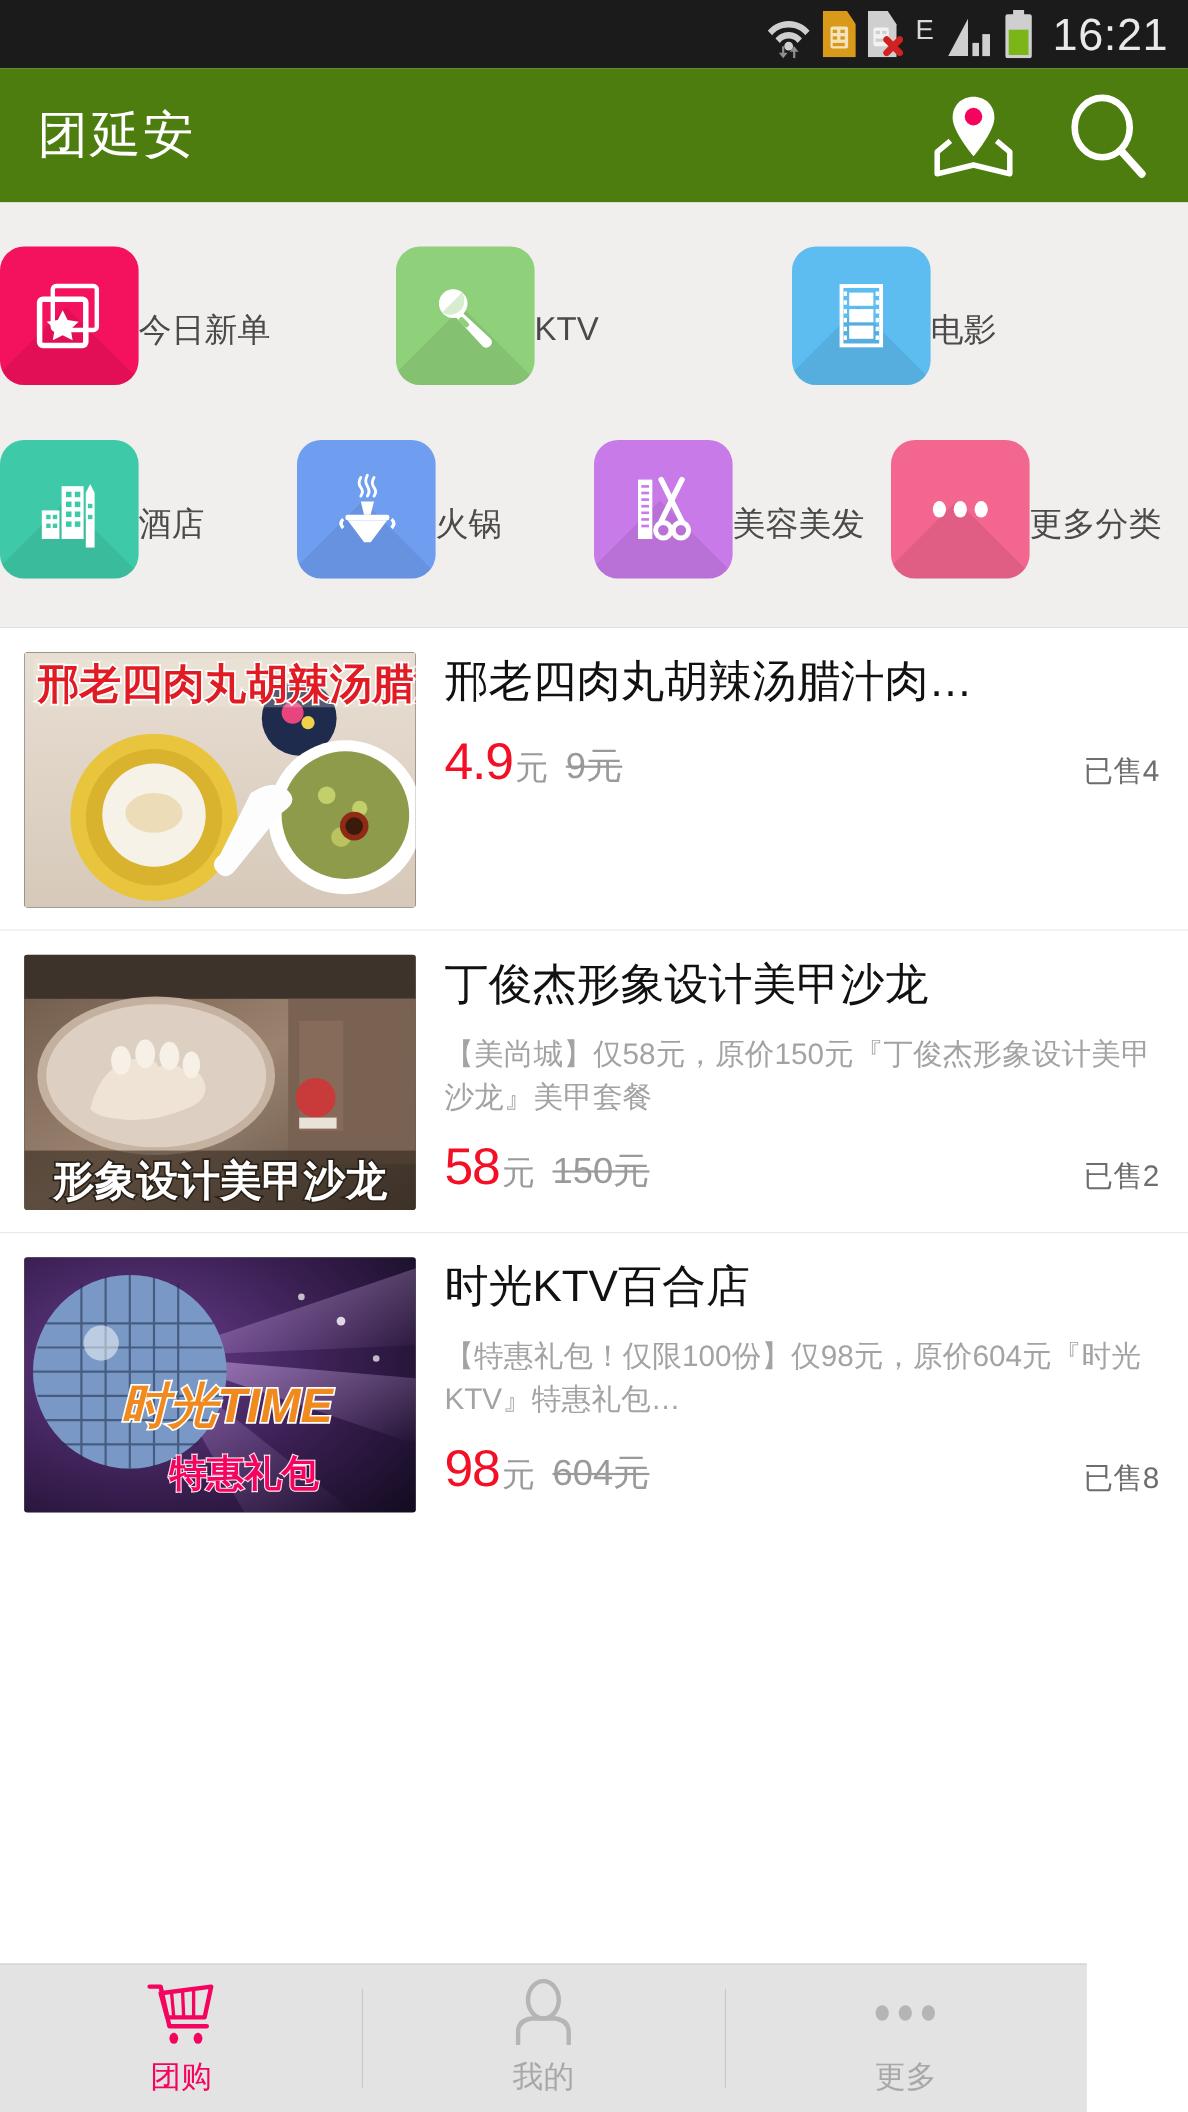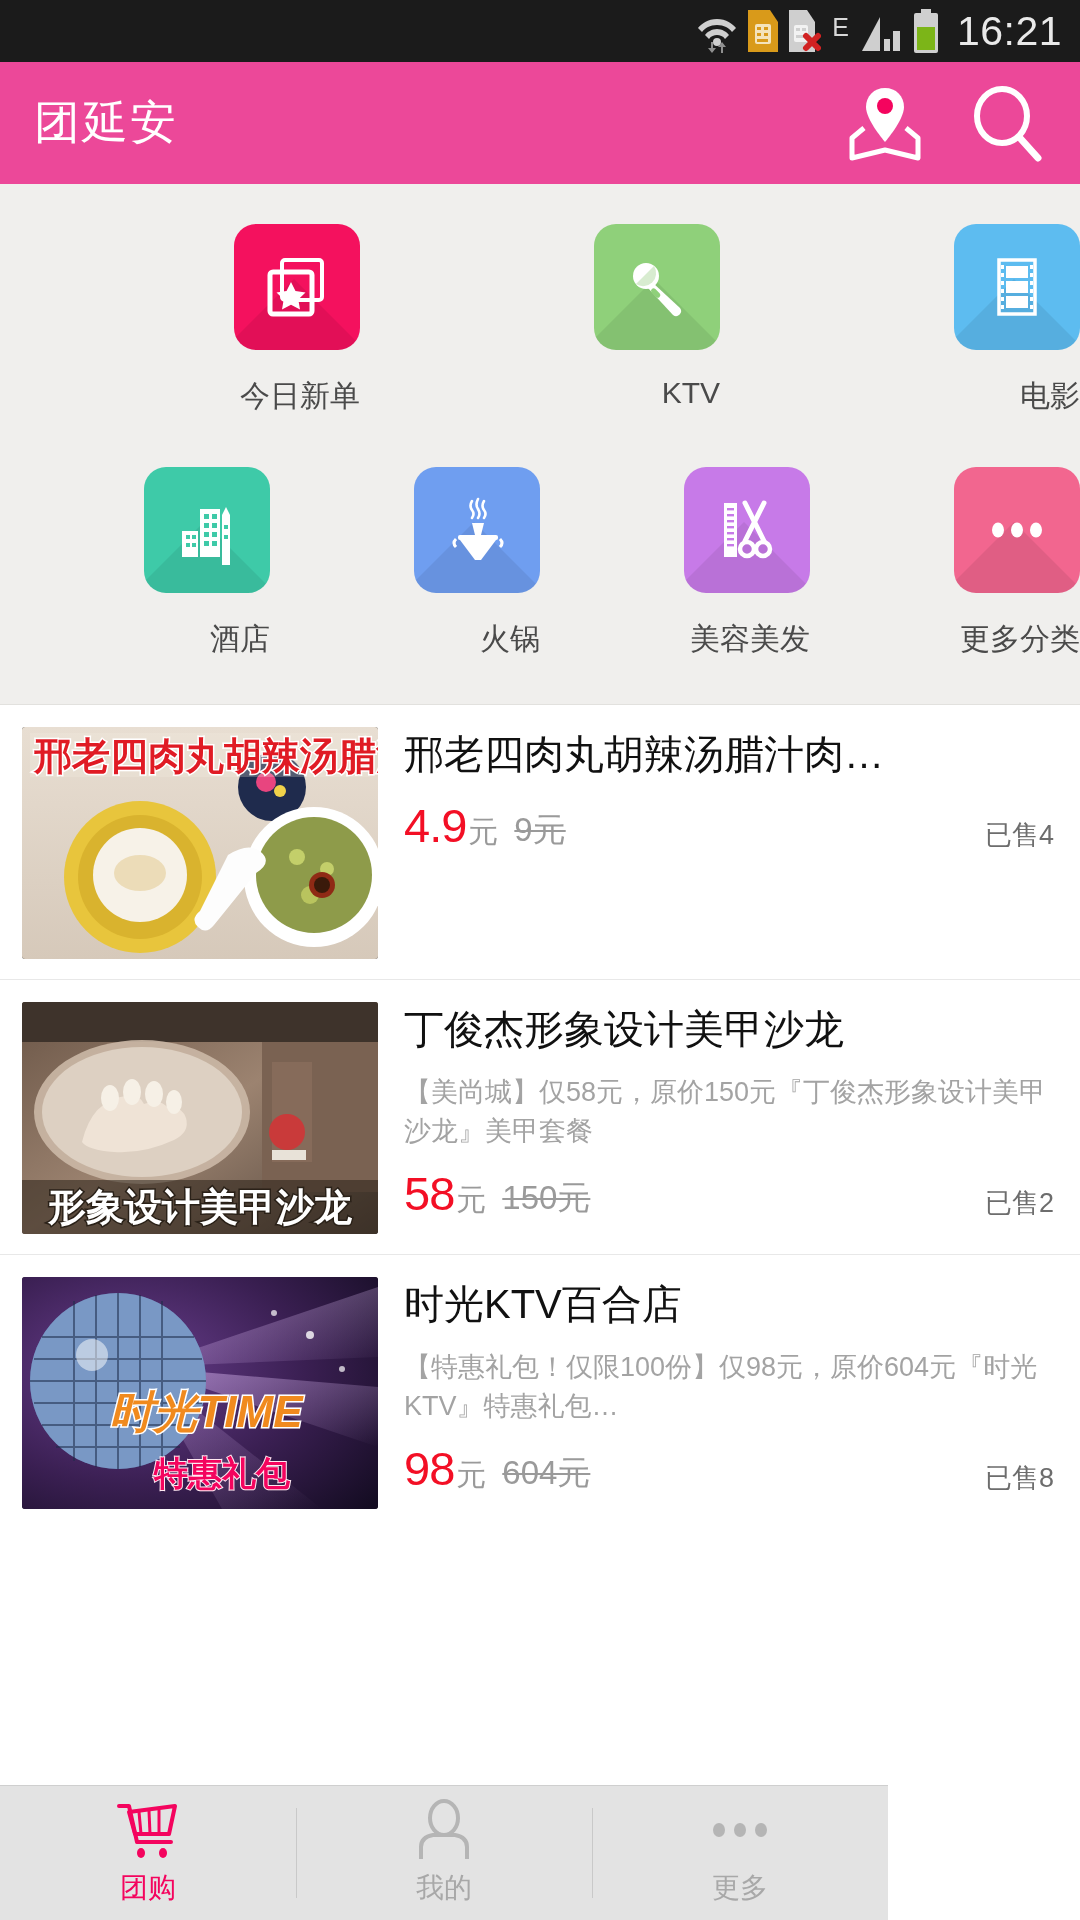--- a/index.html
+++ b/index.html
@@ -16,35 +16,35 @@
   }
   .sb-icons { display:flex; align-items:center; gap:11px; }
   .sb-time {
     color:#e9e9e9; font-size:41px; letter-spacing:0.5px;
     font-family:"Liberation Sans",sans-serif; margin-left:6px;
   }
   .sb-ico { display:block; }
 
   
   .appbar {
-    height:122px; background:#ec4899; display:flex; align-items:center;
+    height:122px; background:#4d7c0f; display:flex; align-items:center;
     padding:0 34px; justify-content:space-between;
   }
   .appbar-title { color:#fff; font-size:46px; letter-spacing:2px; }
   .appbar-actions { display:flex; align-items:center; gap:44px; }
   .appbar-btn { width:78px; height:78px; display:flex; align-items:center; justify-content:center; }
 
   
   .catgrid {
     background:#f0efed; padding:34px 0 28px 0;
     border-bottom:1px solid #e2e1de;
   }
   .catrow { display:flex; }
   .catcell {
-    flex:1; display:flex; flex-direction:column; align-items:flex-end;
+    flex:1; display:flex; flex-direction:row; align-items:center;
     padding:6px 0 16px 0;
   }
   .cattile {
     width:126px; height:126px; border-radius:22px;
     display:flex; align-items:center; justify-content:center;
     position:relative; overflow:hidden;
   }
   .cattile .shadow {
     position:absolute; left:48%; top:44%; width:200%; height:200%;
     background:rgba(0,0,0,0.07);
@@ -76,21 +76,21 @@
   }
   .deal-priceline { display:flex; align-items:flex-end; }
   .price-now { font-size:47px; color:#f30f25; letter-spacing:-1px; }
   .price-now-unit { font-size:30px; color:#9a9a9a; margin-left:2px; }
   .price-old {
     font-size:33px; color:#9a9a9a; margin-left:16px;
     text-decoration:line-through; text-decoration-thickness:2px;
   }
   .sold { margin-left:auto; font-size:27px; color:#6d6d6d; white-space:nowrap; }
   .tabbar {
-    position:absolute; left:0; bottom:0; width:888px; height:135px;
+    position:absolute; left:0; bottom:0; width:988px; height:135px;
     background:#e3e3e3; display:flex; align-items:stretch;
     border-top:1px solid #cfcfcf;
   }
   .tab {
     flex:1; display:flex; flex-direction:column; align-items:center;
     justify-content:center; gap:8px; position:relative;
   }
   .tab + .tab::before {
     content:""; position:absolute; left:0; top:22px; bottom:22px;
     width:1px; background:#c9c9c9;

